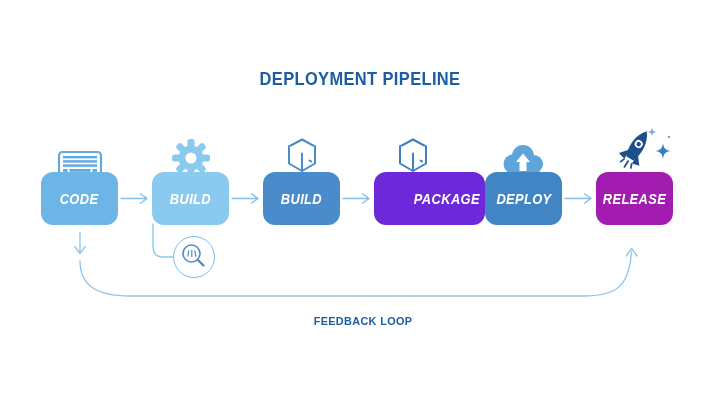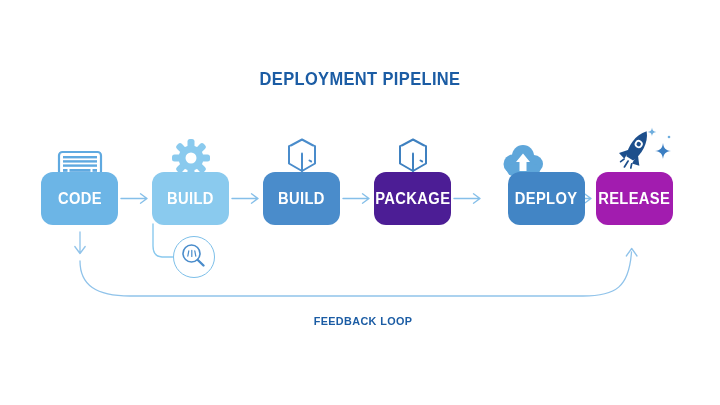--- a/index.html
+++ b/index.html
@@ -9,21 +9,21 @@
   }
   .title{
     position:absolute;top:69px;left:0;width:720px;text-align:center;
     font-size:17.5px;font-weight:bold;letter-spacing:.4px;
     transform:scaleX(.94);color:#1b5ca4;
   }
   .connectors{position:absolute;left:0;top:0;width:720px;height:405px;pointer-events:none;}
   .stage-box{
     position:absolute;top:172px;width:77px;height:53px;border-radius:12px;
     display:flex;align-items:center;justify-content:center;
-    color:#fff;font-size:16px;font-weight:bold;letter-spacing:.4px;
+    color:#fff;font-size:14px;font-weight:bold;letter-spacing:.4px;font-style:italic;
   }
   .stage-box span{display:inline-block;transform:scaleX(.92);}
   .icon{position:absolute;}
   .test-circle{
     position:absolute;left:173px;top:236px;width:42px;height:42px;
     border:1.5px solid #7dbfe9;border-radius:50%;background:#fff;box-sizing:border-box;
   }
   .feedback-label{
     position:absolute;top:315px;left:0;width:726px;text-align:center;
     font-size:11.5px;font-weight:bold;letter-spacing:.4px;
@@ -112,34 +112,34 @@
   </div>
 
   <svg class="icon" style="left:398px;top:138px" width="30" height="35" viewBox="0 0 30 35">
     <g fill="#fff" stroke="#3f81c0" stroke-width="2" stroke-linejoin="round" stroke-linecap="round">
       <path d="M15 1.5 L28 8.5 L15 15.5 L2 8.5 Z"></path>
       <path d="M2 8.5 V25.5 L15 33 L28 25.5 V8.5"></path>
       <path d="M15 15.5 V33"></path>
       <path d="M22.5 22.5 l1.6 .9"></path>
     </g>
   </svg>
-  <div class="stage-box" style="left: 374px; background-color: #4c1d95;">
+  <div class="stage-box" style="left: 374px; background-color: #6d28d9; padding-left: 34px;">
     <span>PACKAGE</span>
   </div>
 
   <svg class="icon" style="left:499px;top:143px" width="48" height="34" viewBox="0 0 48 34">
     <g fill="#5ea6da">
       <circle cx="14" cy="21" r="9.5"></circle>
       <circle cx="24" cy="13" r="11"></circle>
       <circle cx="35" cy="21" r="9"></circle>
       <rect x="8" y="21" width="33" height="12" rx="6"></rect>
     </g>
     <path d="M24 10.5 L31 19 H27.5 V28 H20.5 V19 H17 Z" fill="#fff"></path>
   </svg>
-  <div class="stage-box" style="left: 485px; background-color: rgb(66, 133, 197); margin-left: 23px;">
+  <div class="stage-box" style="left: 485px; background-color: rgb(66, 133, 197);">
     <span>DEPLOY</span>
   </div>
 
   <svg class="icon" style="left:605px;top:124px" width="70" height="52" viewBox="0 0 70 52">
     <g transform="translate(30 26) rotate(32)">
       <path d="M0 -22 C8 -13 8 1 4 10 L-4 10 C-8 1 -8 -13 0 -22 Z" fill="#1d4f8c"></path>
       <path d="M4.5 2 L12 11 L4.5 13 Z" fill="#1d4f8c"></path>
       <path d="M-4.5 2 L-12 11 L-4.5 13 Z" fill="#1d4f8c"></path>
       <circle cx="0" cy="-7" r="4" fill="#fff"></circle>
       <circle cx="0" cy="-7" r="2.2" fill="#1d4f8c"></circle>

